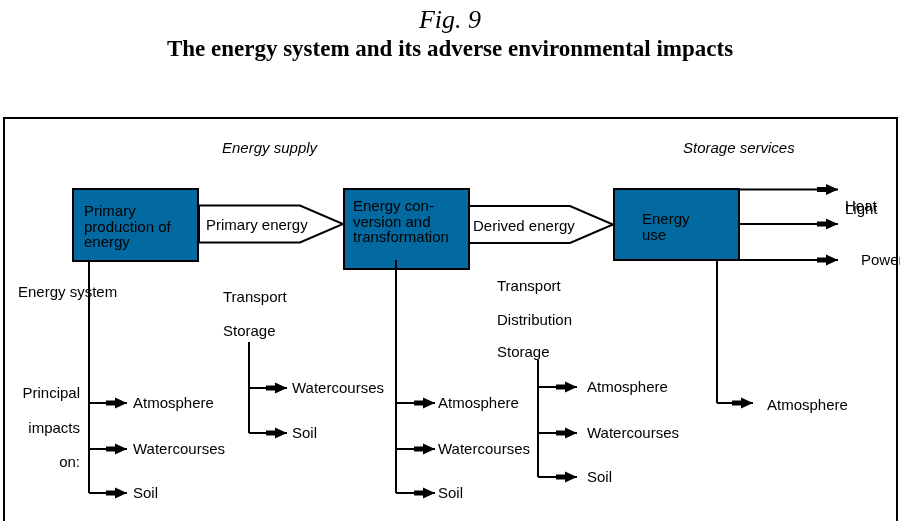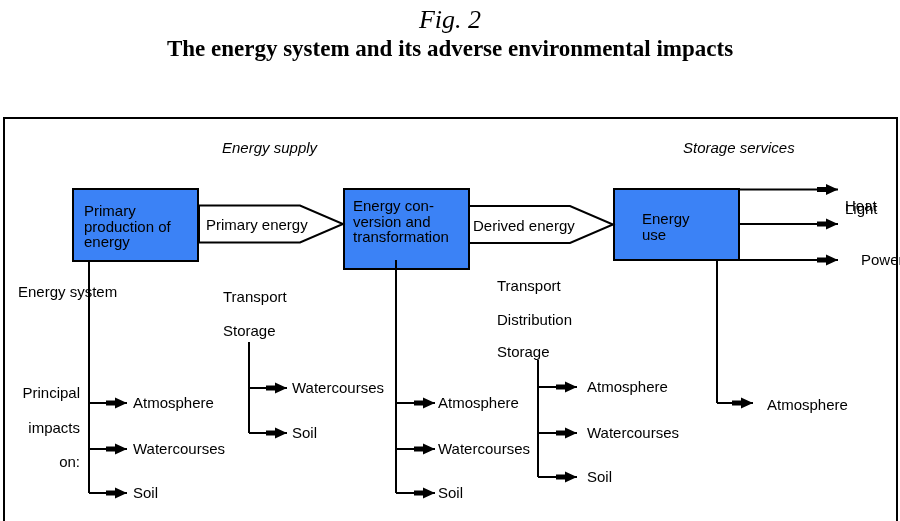--- a/index.html
+++ b/index.html
@@ -3,36 +3,36 @@
 <meta charset="utf-8">
 <style>
   html,body{margin:0;padding:0;background:#fff;}
   #stage{position:relative;width:900px;height:521px;background:#fff;overflow:hidden;
          font-family:"Liberation Sans",sans-serif;color:#000;}
   .fig-label{position:absolute;left:0;top:6px;width:900px;text-align:center;
              font-family:"Liberation Serif",serif;font-style:italic;font-size:26px;line-height:28px;}
   .fig-title{position:absolute;left:0;top:36px;width:900px;text-align:center;
              font-family:"Liberation Serif",serif;font-weight:bold;font-size:23px;line-height:26px;}
   .frame{position:absolute;left:3px;top:117px;width:891px;height:450px;border:2px solid #000;}
-  .box{position:absolute;border:2px solid #000;background:#3b82f6;box-sizing:border-box;
+  .box{position:absolute;border:2px solid #000;background:#0369a1;box-sizing:border-box;
        font-size:15px;line-height:15.5px;white-space:pre-line;}
   .box-primary{left:72px;top:188px;width:127px;height:74px;padding:13px 0 0 10px;}
   .box-conversion{left:343px;top:188px;width:127px;height:82px;padding:8px 0 0 8px;}
   .box-use{left:613px;top:188px;width:127px;height:73px;padding:21px 0 0 27px;}
   .lbl{position:absolute;font-size:15px;line-height:18px;white-space:nowrap;}
   .italic{font-style:italic;}
   .ralign{width:64px;left:16px;text-align:right;}
   svg.connectors{position:absolute;left:0;top:0;pointer-events:none;}
 </style>
 </head>
 <body>
 
 <div id="stage">
 
-  <div class="fig-label">Fig. 2</div>
+  <div class="fig-label">Fig. 9</div>
   <div class="fig-title">The energy system and its adverse environmental impacts</div>
 
   <div class="frame"></div>
 
   <div class="box box-primary">Primary
 production of
 energy</div>
   <div class="box box-conversion">Energy con-
 version and
 transformation</div>

